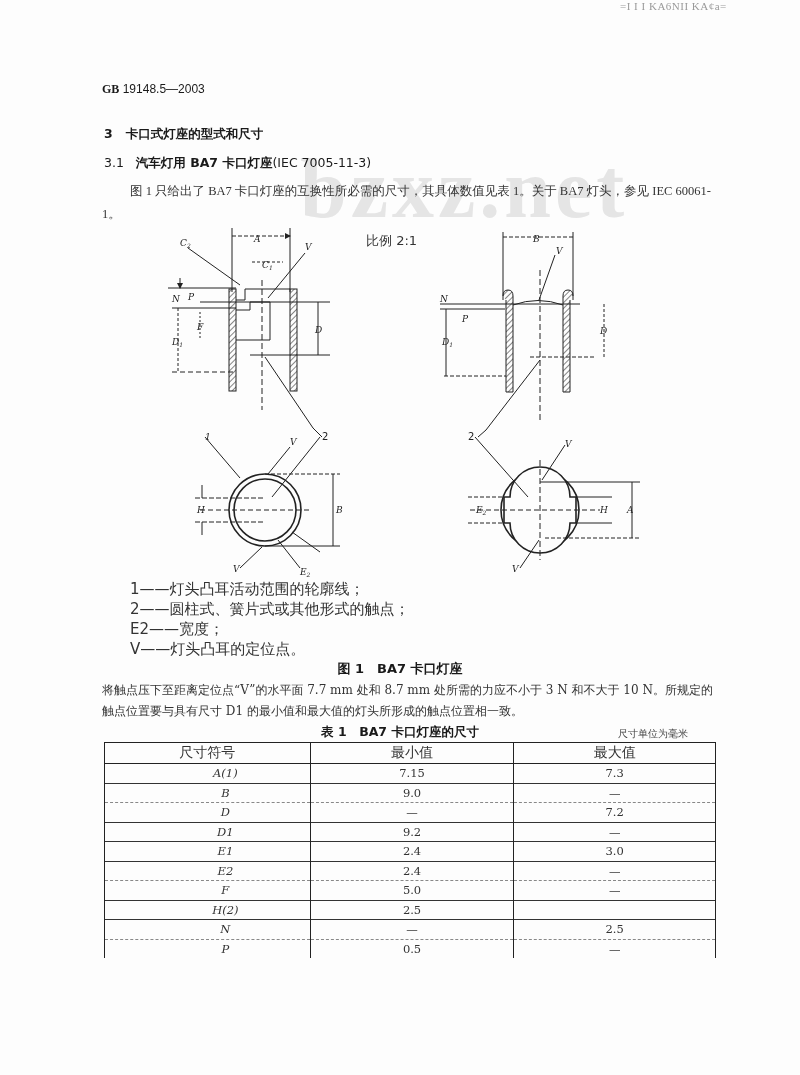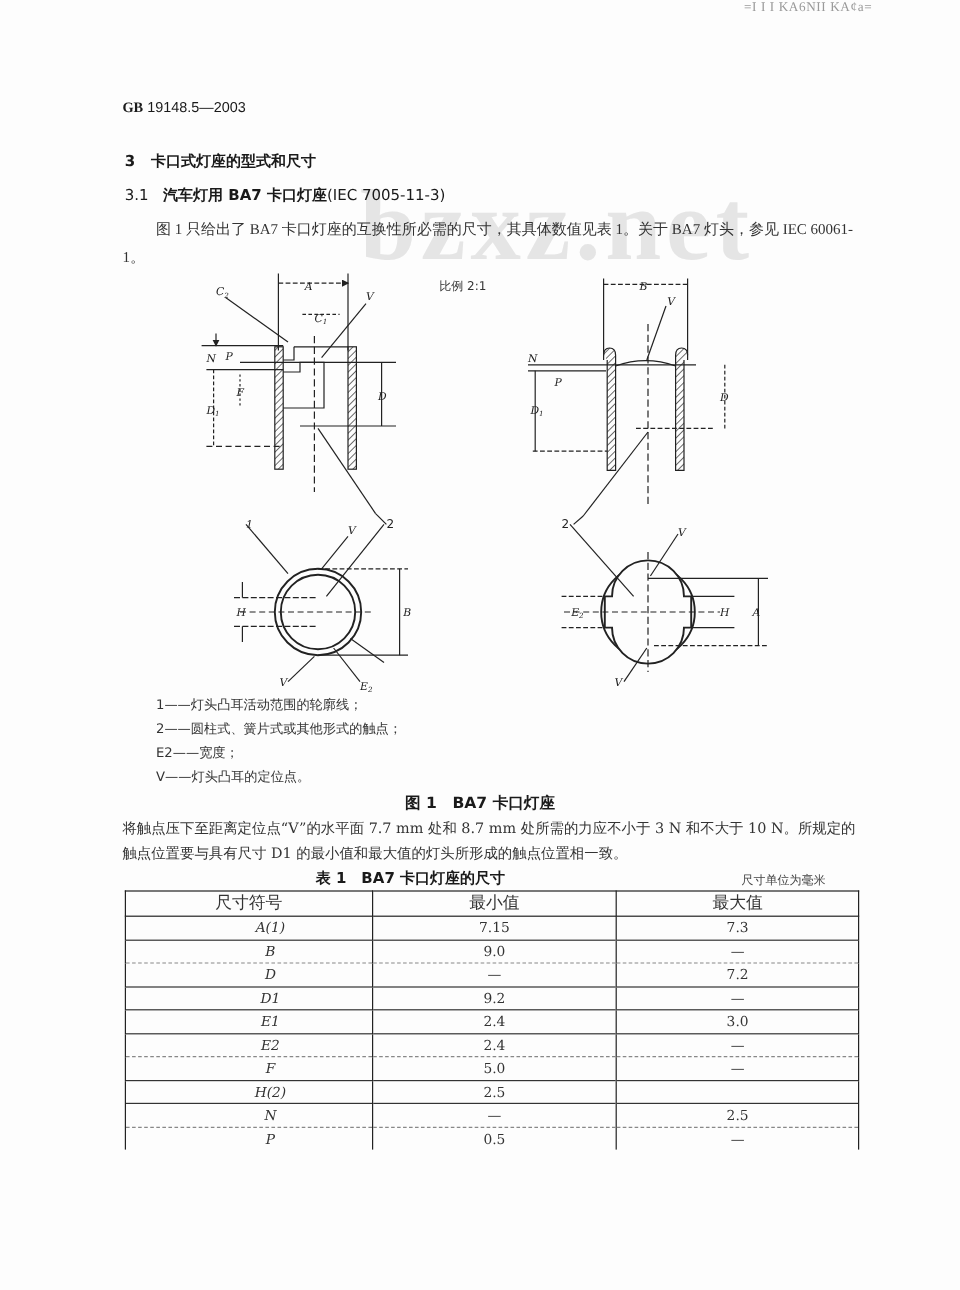--- a/index.html
+++ b/index.html
@@ -10,26 +10,26 @@
   }
   .abs { position: absolute; }
   .topmark { top: 0; left: 620px; font-size: 11px; color: #9a9a9a; font-family: "Liberation Serif", serif; letter-spacing: 0.5px; }
   .std-no { top: 82px; left: 102px; font-size: 12px; font-family: "Liberation Sans", sans-serif; }
   .std-no b { font-family: "Liberation Serif", serif; font-weight: bold; }
   .h-section { top: 126px; left: 104px; font-size: 12.5px; font-weight: bold; font-family: "DejaVu Sans", sans-serif; }
   .h-sub { top: 155px; left: 104px; font-size: 12.5px; font-family: "DejaVu Sans", sans-serif; }
   .h-sub .strong { font-weight: bold; }
   .para1 { top: 180px; left: 102px; width: 615px; font-size: 12.5px; line-height: 23px; text-indent: 28px; font-family: Liberation Serif, serif; color: #333; }
   .watermark { top: 140px; left: 300px; font-size: 84px; font-weight: bold; color: rgba(200,200,200,0.45); font-family: Liberation Serif, serif; letter-spacing: 4px; pointer-events: none; }
-  .scale { top: 232px; left: 366px; font-size: 10px; font-family: "DejaVu Sans", sans-serif; color: #333; }
+  .scale { top: 232px; left: 366px; font-size: 13px; font-family: "DejaVu Sans", sans-serif; color: #333; }
   svg.fig { position: absolute; left: 0; top: 0; }
-  .legend { left: 130px; font-size: 11px; color: #333; font-family: "DejaVu Sans", sans-serif; }
+  .legend { left: 130px; font-size: 15px; color: #333; font-family: "DejaVu Sans", sans-serif; }
   .fig-caption { top: 660px; left: 0; width: 800px; text-align: center; font-size: 13px; font-weight: bold; font-family: "DejaVu Sans", sans-serif; }
   .para2 { top: 680px; left: 102px; width: 620px; font-size: 12px; line-height: 21px; color: #333; font-family: "DejaVu Serif", serif; }
-  .tbl-caption { top: 724px; left: 0; width: 684px; text-align: center; font-size: 12.5px; font-weight: bold; font-family: "DejaVu Sans", sans-serif; }
+  .tbl-caption { top: 724px; left: 0; width: 800px; text-align: center; font-size: 12.5px; font-weight: bold; font-family: "DejaVu Sans", sans-serif; }
   .tbl-unit { top: 727px; left: 618px; font-size: 10px; color: #444; font-family: "DejaVu Sans", sans-serif; }
   table.dims {
     position: absolute; top: 742px; left: 104px; width: 612px;
     border-collapse: collapse; font-size: 11.5px; font-family: "DejaVu Serif", serif; color: #333;
   }
   table.dims th, table.dims td { border-left: 1.5px solid #222; border-right: 1.5px solid #222; text-align: center; padding: 0; height: 18.5px; font-weight: normal; }
   table.dims th { border-top: 1.5px solid #222; border-bottom: 1.5px solid #222; height: 20px; font-family: "DejaVu Sans", sans-serif; font-size: 14px; }
   table.dims td.sym { font-style: italic; padding-left: 36px; }
   table.dims tr.sep td { border-top: 1.2px solid #333; }
   table.dims tr.dsep td { border-top: 1px dashed #888; }

